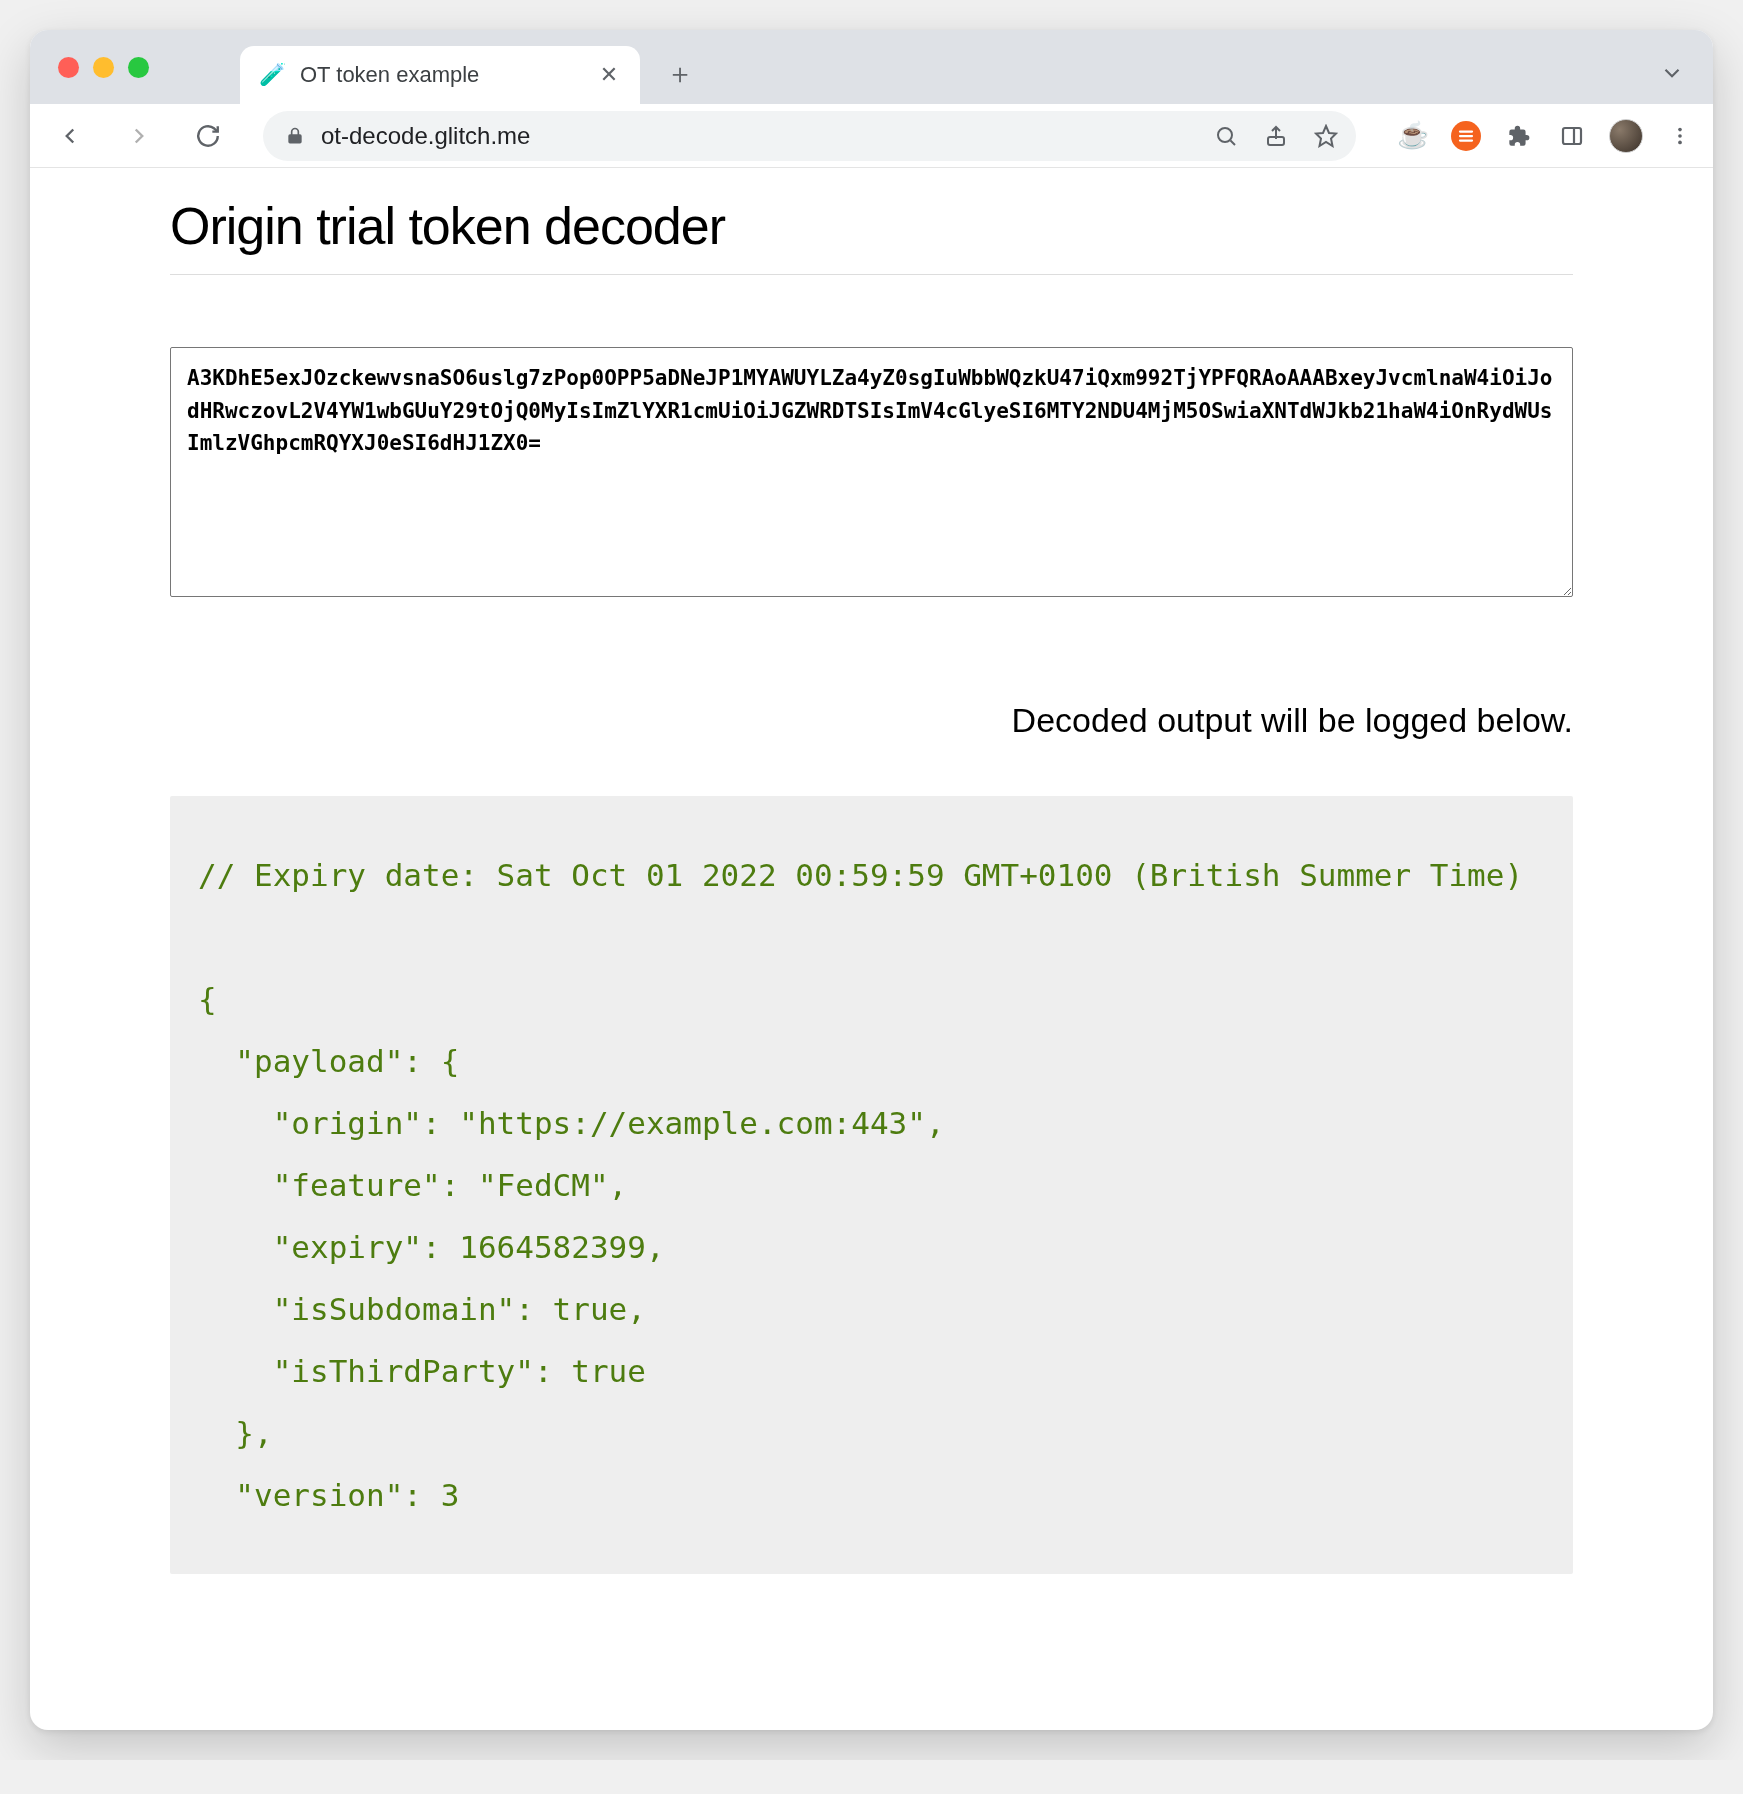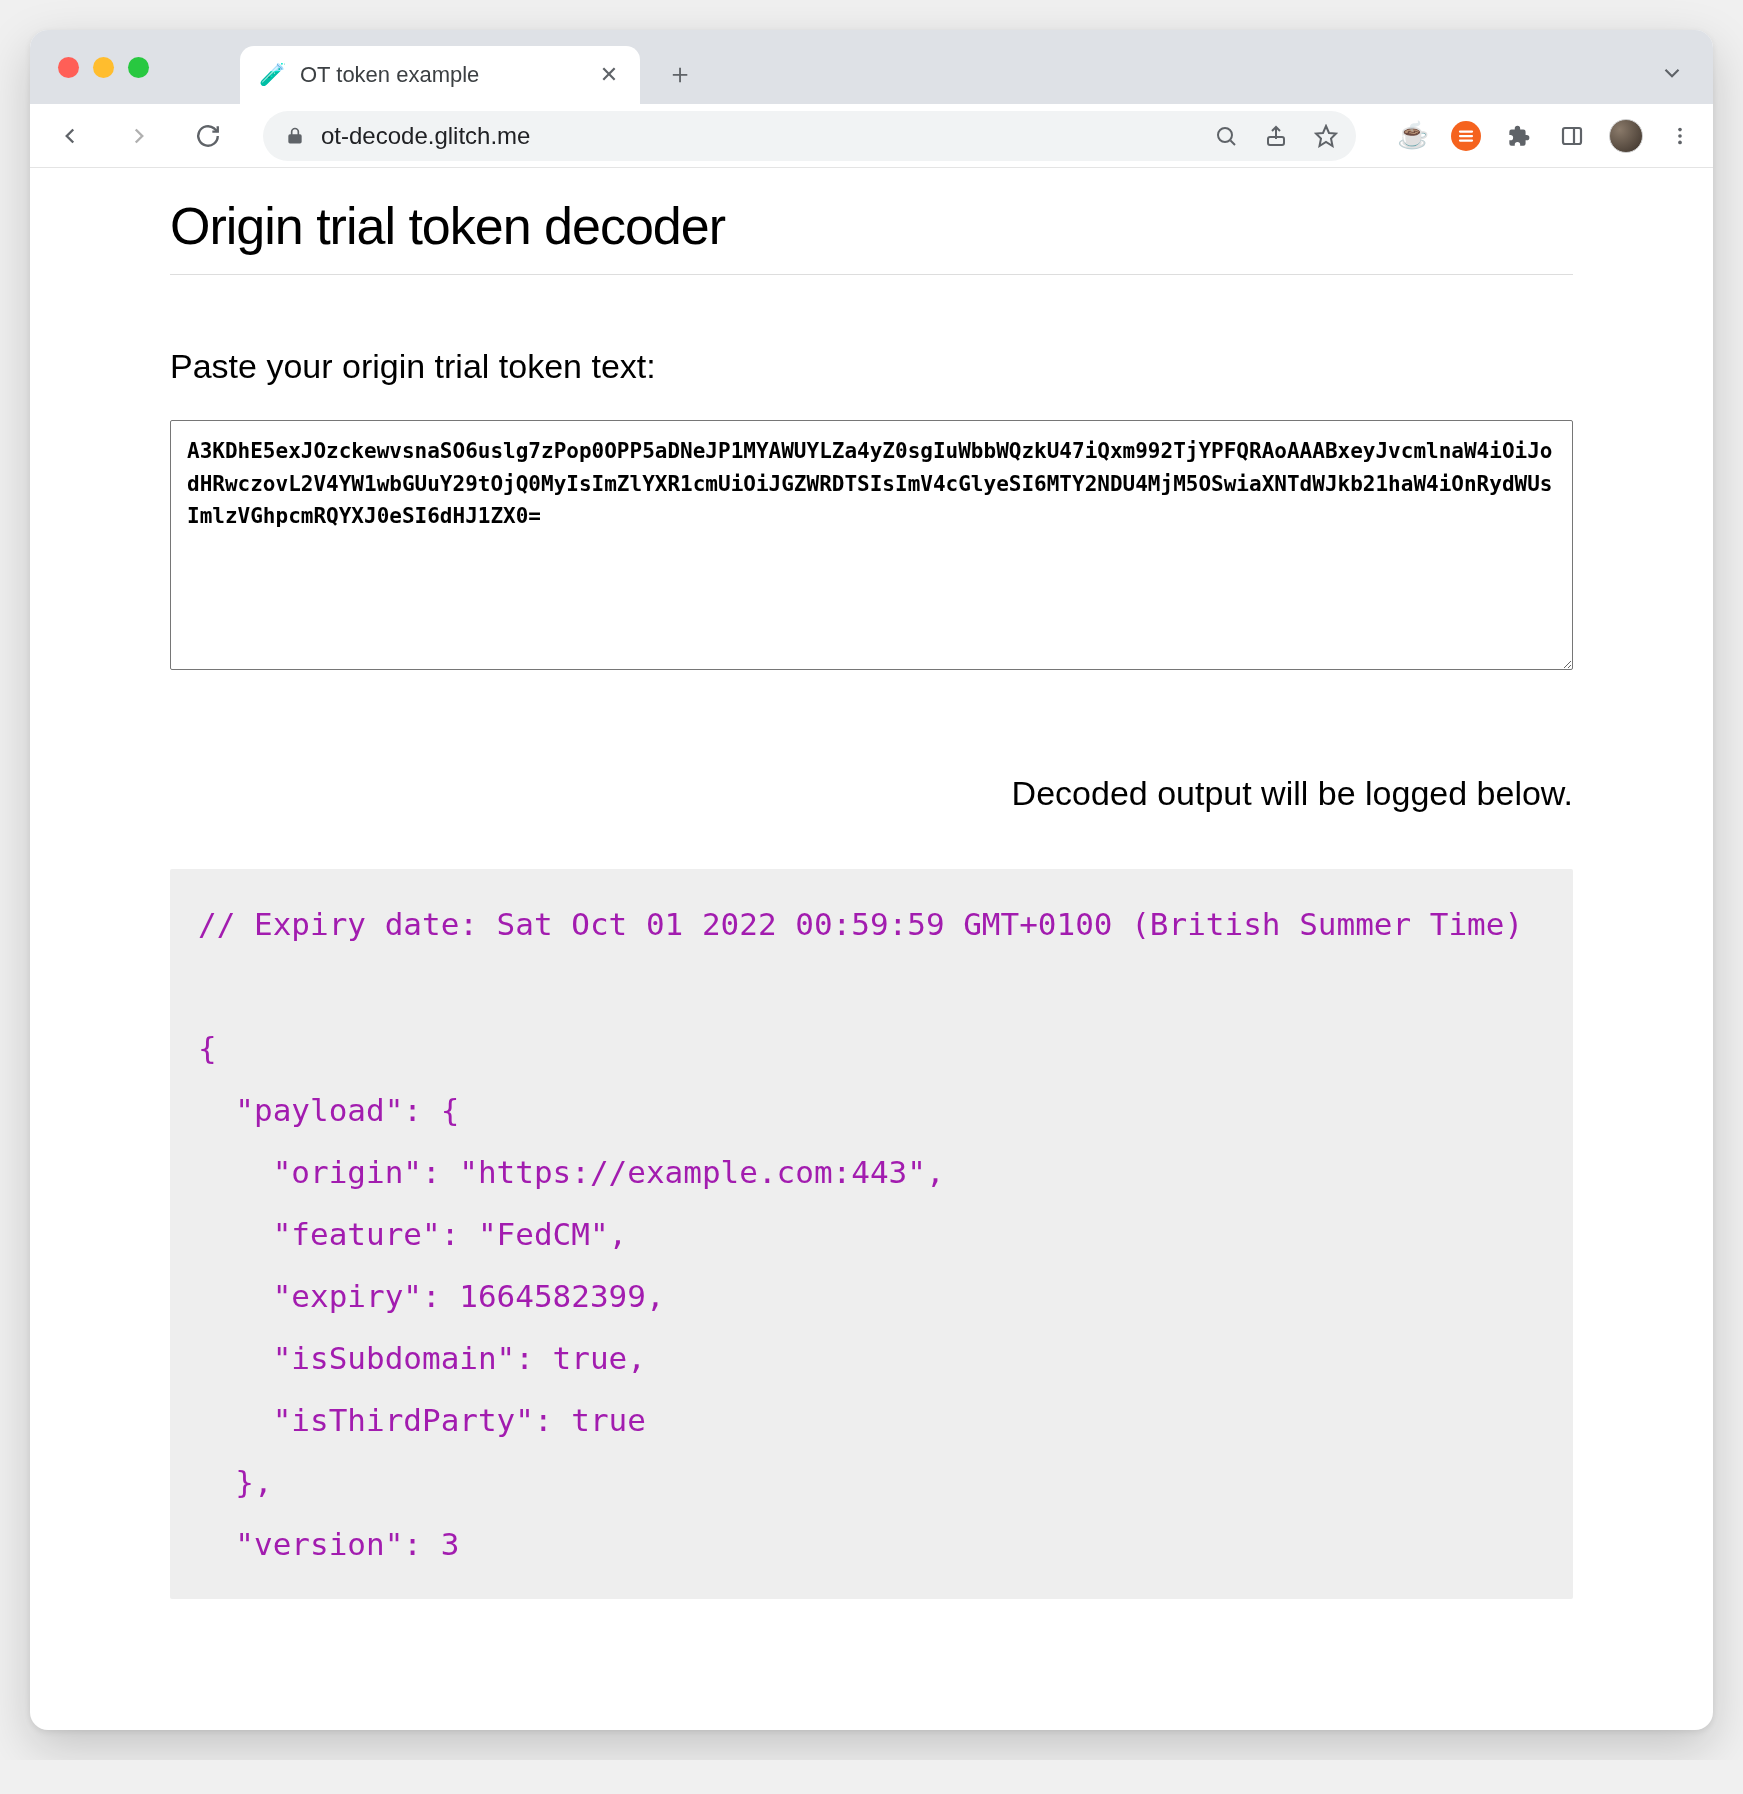--- a/index.html
+++ b/index.html
@@ -170,25 +170,25 @@
   .output-label {
     font-size: 34px;
     font-weight: 400;
     margin-top: 100px;
     margin-bottom: 56px;
     text-align: right;
   }
   pre.output {
     background: #eee;
     border-radius: 2px;
-    padding: 24px 28px;
+    padding: 48px 28px;
     font-family: ui-monospace, Menlo, Consolas, monospace;
     font-size: 31px;
     line-height: 2.0;
-    color:#a21caf;
+    color:#4d7c0f;
     white-space: pre-wrap;
     min-height: 600px;
   }
 </style>
 </head>
 <body>
 
 <div class="browser-window">
 
   <div class="tab-bar">
@@ -284,21 +284,20 @@
             <circle cx="12" cy="12" r="2"></circle>
             <circle cx="12" cy="19" r="2"></circle>
           </svg>
       </span>
     </div>
   </div>
 
   <div class="page">
     <h1 class="page-title">Origin trial token decoder</h1>
 
-    <div class="input-label">Paste your origin trial token text:</div>
     <textarea class="token-input" style="">A3KDhE5exJOzckewvsnaSO6uslg7zPop0OPP5aDNeJP1MYAWUYLZa4yZ0sgIuWbbWQzkU47iQxm992TjYPFQRAoAAABxeyJvcmlnaW4iOiJodHRwczovL2V4YW1wbGUuY29tOjQ0MyIsImZlYXR1cmUiOiJGZWRDTSIsImV4cGlyeSI6MTY2NDU4MjM5OSwiaXNTdWJkb21haW4iOnRydWUsImlzVGhpcmRQYXJ0eSI6dHJ1ZX0=</textarea>
 
     <div class="output-label">Decoded output will be logged below.</div>
     <pre class="output">// Expiry date: Sat Oct 01 2022 00:59:59 GMT+0100 (British Summer Time)
 
 {
   "payload": {
     "origin": "https://example.com:443",
     "feature": "FedCM",
     "expiry": 1664582399,

